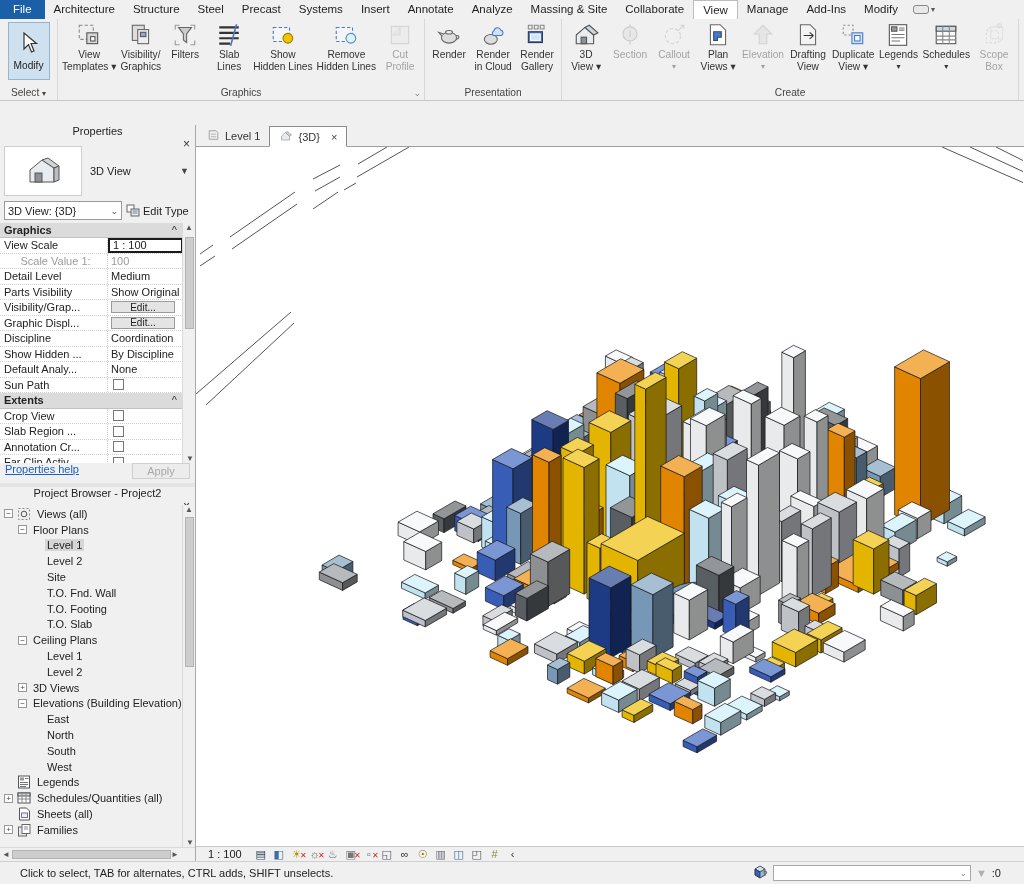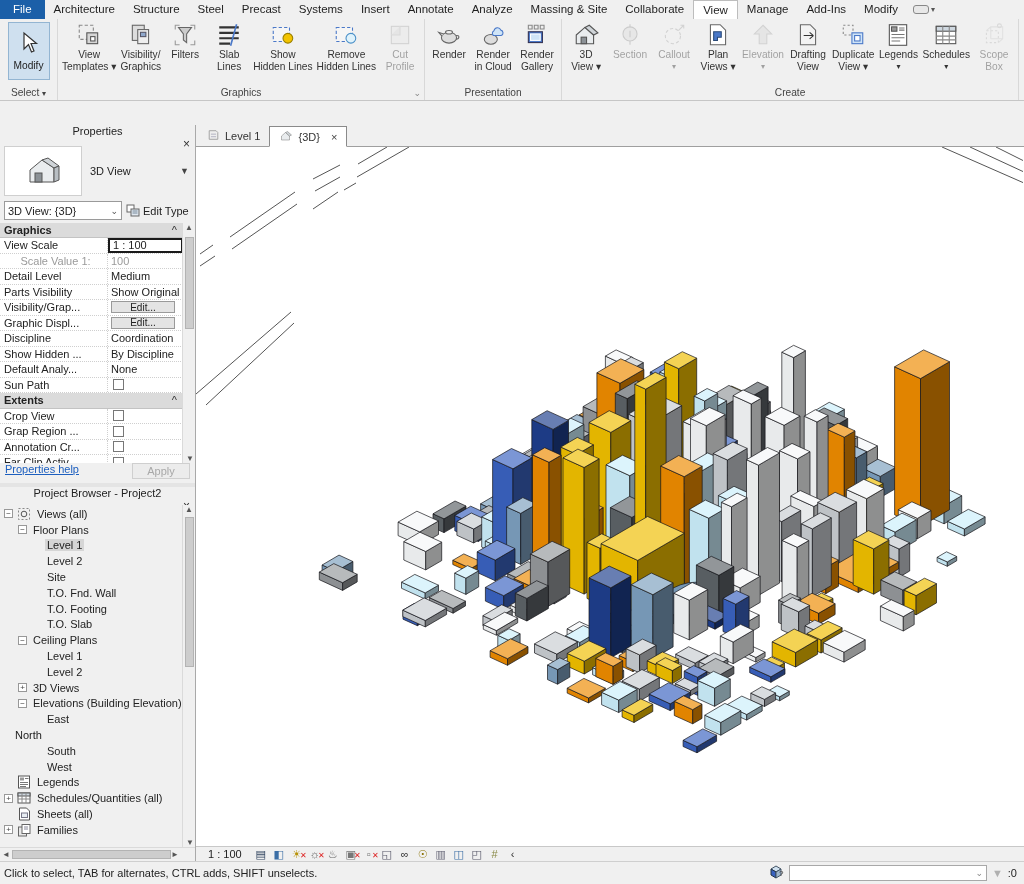--- a/index.html
+++ b/index.html
@@ -74,21 +74,21 @@
   .rightcol { flex:1; display:flex; flex-direction:column; }
   .viewtabs { height:22px; background:#f0f0f0; border-bottom:1px solid #9f9f9f; display:flex; align-items:flex-end; padding-left:2px; }
   .vtab { height:21px; display:flex; align-items:center; gap:5px; padding:0 9px; color:#333; }
   .vtab.active { background:#fff; border:1px solid #8a8a8a; border-bottom:1px solid #fff; margin-bottom:-1px; }
   .vtab .tx { color:#444; font-size:11px; margin-left:6px; }
   .canvas { flex:1; background:#fff; position:relative; }
   .vcb { height:17px; background:#f0f0f0; border-top:1px solid #c8c8c8; display:flex; align-items:center; gap:4px; padding-left:12px; font-size:11px; }
   .vcbi { position:relative; width:14px; text-align:center; font-size:11px; line-height:14px; }
   .vcbi .offx { position:absolute; right:-3px; bottom:-2px; color:#d22; font-size:8px; font-weight:bold; }
   
-  .statusbar { height:22px; background:#f0f0f0; border-top:1px solid #cfcfcf; display:flex; align-items:center; padding:0 4px; }
+  .statusbar { height:22px; background:#f0f0f0; border-top:1px solid #cfcfcf; display:flex; align-items:center; padding:0 20px; }
   .statusright { margin-left:auto; display:flex; align-items:center; gap:5px; padding-right:3px; }
   .sb-combo { width:198px; height:16px; background:#fff; border:1px solid #a8a8a8; display:flex; align-items:center; }
   .sb-combo .ca { margin-left:auto; color:#888; font-size:9px; padding-right:3px; }
   .funnel { color:#b0b0b0; font-size:11px; }
 </style>
 </head>
 <body>
 
 <div class="tabrow">
   <div class="ftab">File</div>
@@ -449,21 +449,21 @@
               <span class="hl">Extents</span>
               <span class="chev">^</span>
             </div>
             <div class="prow">
               <span class="pl">Crop View</span>
               <span class="pv">
                 <span class="pchk"></span>
               </span>
             </div>
             <div class="prow">
-              <span class="pl">Grap Region ...</span>
+              <span class="pl">Slab Region ...</span>
               <span class="pv">
                 <span class="pchk"></span>
               </span>
             </div>
             <div class="prow">
               <span class="pl">Annotation Cr...</span>
               <span class="pv">
                 <span class="pchk"></span>
               </span>
             </div>
@@ -543,21 +543,21 @@
             <span class="tlabel">3D Views</span>
           </div>
           <div class="trow" style="padding-left: 18px;">
             <span class="texp">−</span>
             <span class="tlabel">Elevations (Building Elevation)</span>
           </div>
           <div class="trow" style="padding-left: 32px;">
             <span class="texp none"></span>
             <span class="tlabel">East</span>
           </div>
-          <div class="trow" style=" text-align: center;">
+          <div class="trow" style="padding-left: 32px; text-align: center;">
             <span class="texp none"></span>
             <span class="tlabel">North</span>
           </div>
           <div class="trow" style="padding-left: 32px;">
             <span class="texp none"></span>
             <span class="tlabel">South</span>
           </div>
           <div class="trow" style="padding-left: 32px;">
             <span class="texp none"></span>
             <span class="tlabel">West</span>

